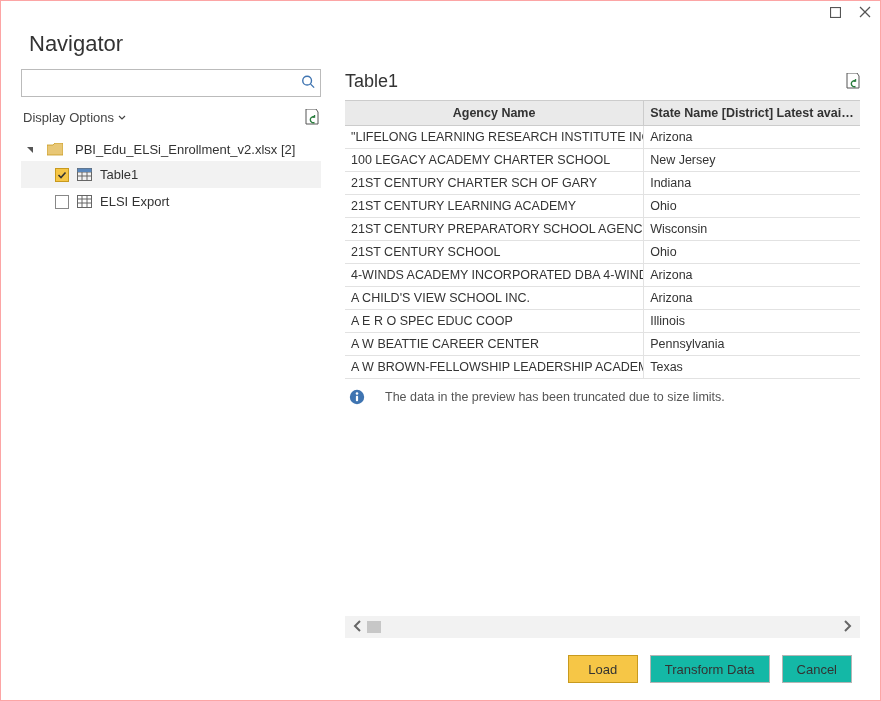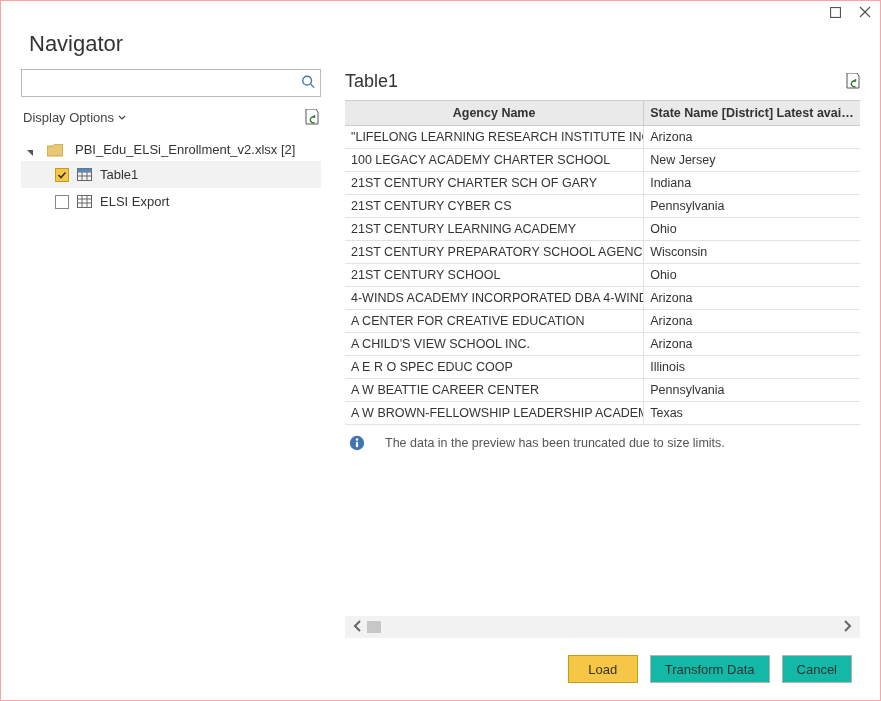--- a/index.html
+++ b/index.html
@@ -80,21 +80,21 @@
       justify-content: space-between;
       padding: 4px 2px 6px 2px;
       color: #444;
     }
     .display-options-left { display:flex; align-items:center; gap:4px; cursor:default;}
     .tree {
       margin-top: 6px;
     }
     .tree-node {
       display: flex;
-      align-items: flex-end;
+      align-items: center;
       padding: 4px 2px 4px 4px;
       gap: 12px;
       cursor: default;
     }
     .tree-child {
       padding: 6px 2px 6px 34px;
       display: flex;
       align-items: center;
       gap: 8px;
       cursor: default;
@@ -346,41 +346,33 @@
               </tr>
               <tr>
                 <td>100 LEGACY ACADEMY CHARTER SCHOOL</td>
                 <td>New Jersey</td>
               </tr>
               <tr>
                 <td>21ST CENTURY CHARTER SCH OF GARY</td>
                 <td>Indiana</td>
               </tr>
               <tr>
-                <td>21ST CENTURY CYBER CS</td>
-                <td>Pennsylvania</td>
-              </tr>
-              <tr>
                 <td>21ST CENTURY LEARNING ACADEMY</td>
                 <td>Ohio</td>
               </tr>
               <tr>
                 <td>21ST CENTURY PREPARATORY SCHOOL AGENCY</td>
                 <td>Wisconsin</td>
               </tr>
               <tr>
                 <td>21ST CENTURY SCHOOL</td>
                 <td>Ohio</td>
               </tr>
               <tr>
                 <td>4-WINDS ACADEMY INCORPORATED DBA 4-WINDS ACADEMY</td>
-                <td>Arizona</td>
-              </tr>
-              <tr>
-                <td>A CENTER FOR CREATIVE EDUCATION</td>
                 <td>Arizona</td>
               </tr>
               <tr>
                 <td>A CHILD'S VIEW SCHOOL INC.</td>
                 <td>Arizona</td>
               </tr>
               <tr>
                 <td>A E R O SPEC EDUC COOP</td>
                 <td>Illinois</td>
               </tr>

